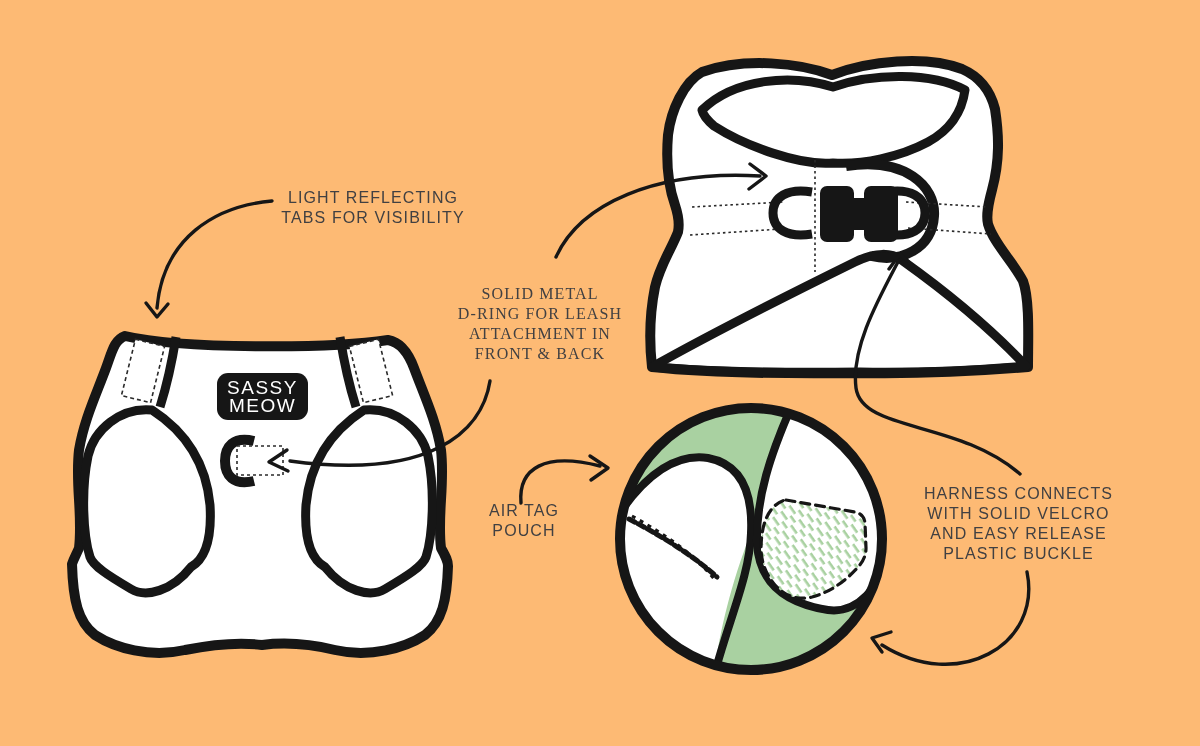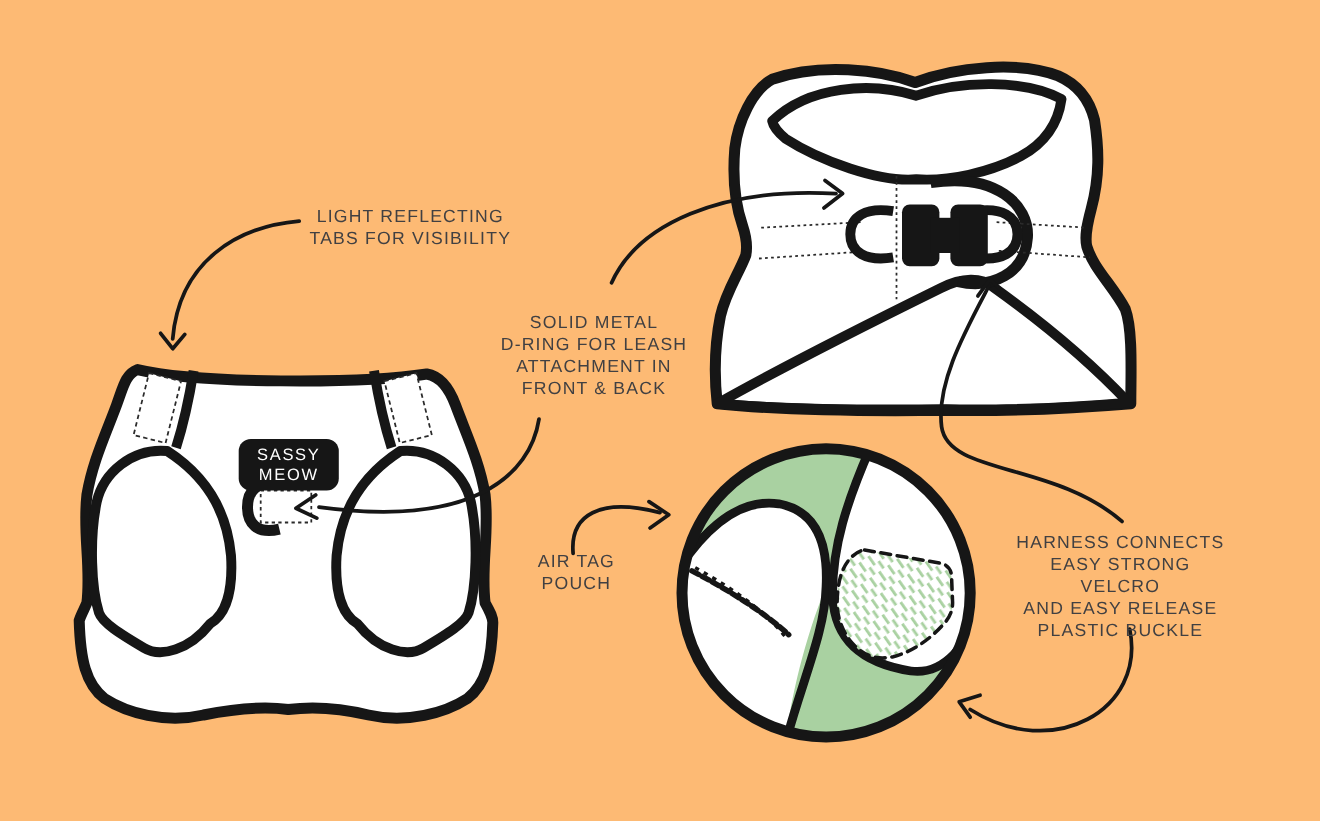--- a/index.html
+++ b/index.html
@@ -10,23 +10,22 @@
   .canvas svg{position:absolute;left:0;top:0;}
   .note{
     position:absolute;text-align:center;white-space:pre-line;
     font-size:16px;line-height:20px;letter-spacing:1.1px;
     color:var(--text,#414042);
   }
   .brand{
     position:absolute;left:217px;top:373px;width:91px;height:47px;
     background:var(--label-bg,#161616);color:var(--label-fg,#ffffff);
     border-radius:11px;display:flex;align-items:center;justify-content:center;
-    text-align:center;white-space:pre-line;font-size:15px;line-height:18px;
+    text-align:center;white-space:pre-line;font-size:19px;line-height:18px;
     letter-spacing:1.5px;
-    margin-top:26px;
   }
   .ink{stroke:var(--ink,#161616);fill:none;}
   .ink-fill{fill:var(--ink,#161616);stroke:none;}
   .white{fill:#ffffff;}
   .dot{fill:var(--green,#a9d1a1);}
   .greenfill{fill:var(--green,#a9d1a1);stroke:none;}
   .dash{stroke:#2a2a2a;stroke-width:1.6;fill:none;stroke-dasharray:2.5 3;}
   .arrow{stroke:var(--ink,#161616);stroke-width:3.4;fill:none;stroke-linecap:round;stroke-linejoin:round;}
 </style>
 </head>
@@ -143,29 +142,29 @@
       <g>
         <path class="arrow" d="M1027,572 C1042,645 958,693 882,645"></path>
         <path class="arrow" d="M891,632 L872,638 L882,652"></path>
       </g>
     </g>
   </svg>
 
   <div class="note" style="left:268px;top:188px;width:210px;">LIGHT REFLECTING
 TABS FOR VISIBILITY</div>
 
-  <div class="note" style="left:440px;top:284px;width:200px;">SOLID METAL
+  <div class="note" style="left:440px;top:284px;width:200px;font-family:Liberation Serif, serif;">SOLID METAL
 D-RING FOR LEASH
 ATTACHMENT IN
 FRONT &amp; BACK</div>
 
   <div class="note" style="left:448px;top:501px;width:152px;">AIR TAG
 POUCH</div>
 
   <div class="note" style="left:916px;top:484px;width:205px;">HARNESS CONNECTS
-EASY STRONG VELCRO
+WITH SOLID VELCRO
 AND EASY RELEASE
 PLASTIC BUCKLE</div>
 
   <div class="brand">SASSY
 MEOW</div>
 
 </div>
 
 </body></html>

